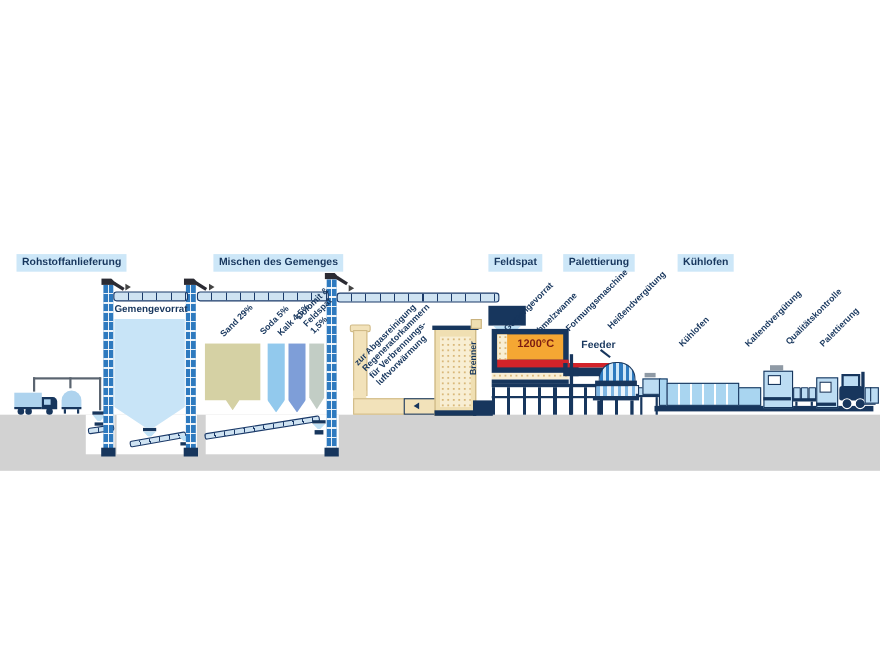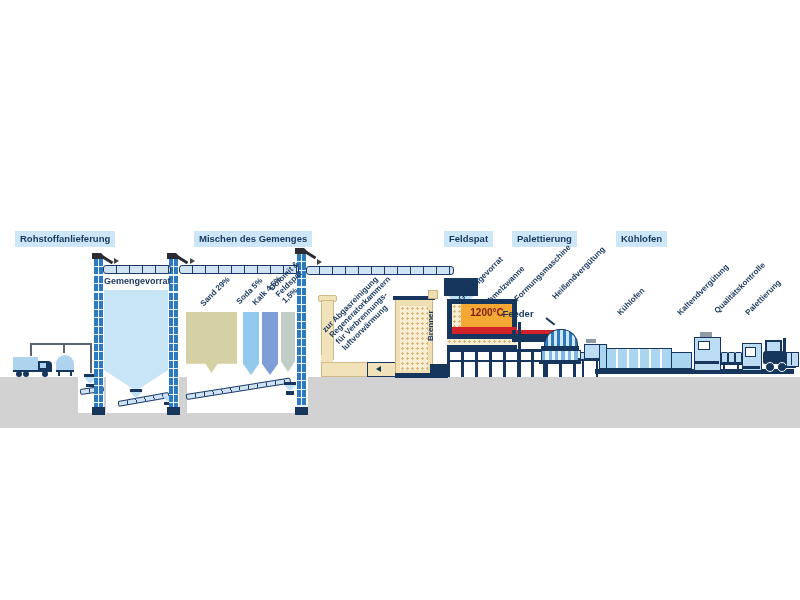--- a/index.html
+++ b/index.html
@@ -159,21 +159,21 @@
   <div class="abs navy" style="left:447px;top:345px;width:70px;height:4px;"></div>
 
   <div class="abs" style="left:447px;top:349px;width:125px;height:28px;border-top:3px solid #17365d;background-image:repeating-linear-gradient(90deg,#17365d 0 3px,transparent 3px 14px);box-sizing:border-box;"></div>
   <div class="abs navy" style="left:447px;top:360px;width:125px;height:2px;"></div>
 
   <div class="abs navy" style="left:512px;top:330px;width:14px;height:12px;"></div>
   <div class="abs navy" style="left:520px;top:334px;width:38px;height:8px;"></div>
   <div class="abs" style="left:516px;top:330px;width:39px;height:4px;background:#d2232a;"></div>
   <div class="abs navy" style="left:551px;top:340px;width:7px;height:9px;"></div>
   <div class="abs" style="left:553px;top:349px;width:3px;height:4px;background:#d2232a;border-radius:50%;"></div>
-  <div class="flat-label" style="left:500px;top:309px;width:36px;font-size:9.5px;">Feeder</div>
+  <div class="flat-label" style="left:526px;top:309px;width:36px;font-size:9.5px;">Feeder</div>
   <div class="abs" style="left:546px;top:317px;width:11px;height:2px;background:#17365d;transform:rotate(38deg);transform-origin:left center;"></div>
 
   <div class="rlabel" style="left:519px;bottom:297px;">Formungsmaschine</div>
   <div class="abs navy" style="left:518px;top:322px;width:3px;height:55px;"></div>
   <div class="abs" style="left:544px;top:329px;width:32px;height:17px;border:1px solid #17365d;border-bottom:none;border-radius:16px 16px 0 0;background:repeating-linear-gradient(90deg,#2e7abf 0 3px,#cfe7f8 3px 6px);"></div>
   <div class="abs navy" style="left:541px;top:346px;width:38px;height:4px;"></div>
   <div class="abs" style="left:541px;top:350px;width:38px;height:10px;border:1px solid #17365d;background:repeating-linear-gradient(90deg,#7fb6e3 0 3px,#eaf4fc 3px 6.5px);"></div>
   <div class="abs navy" style="left:539px;top:360px;width:42px;height:4px;"></div>
   <div class="abs navy" style="left:543px;top:364px;width:3px;height:13px;"></div>
   <div class="abs navy" style="left:573px;top:364px;width:3px;height:13px;"></div>

